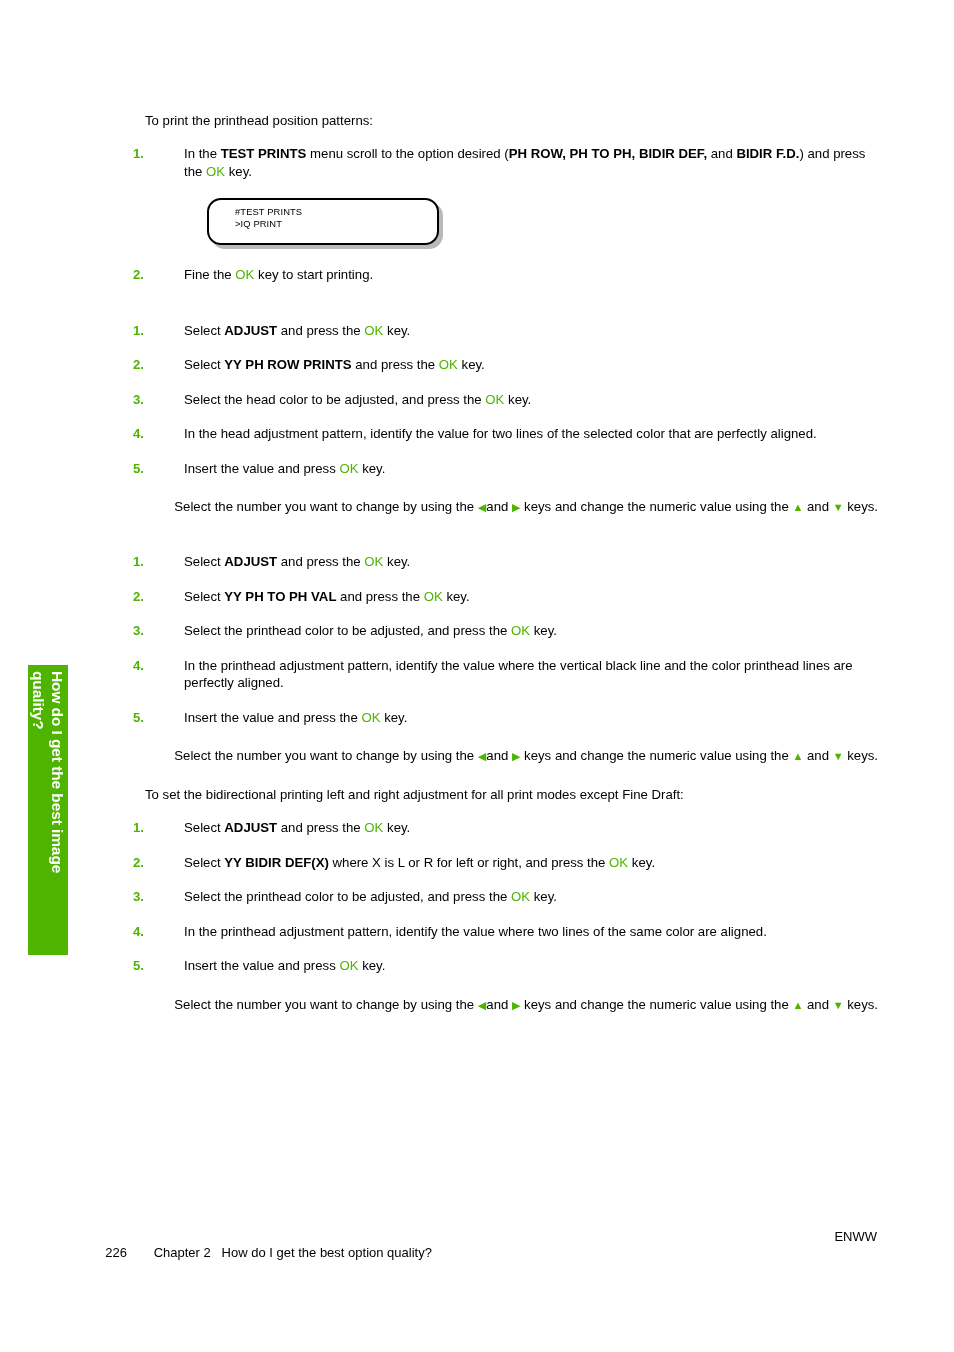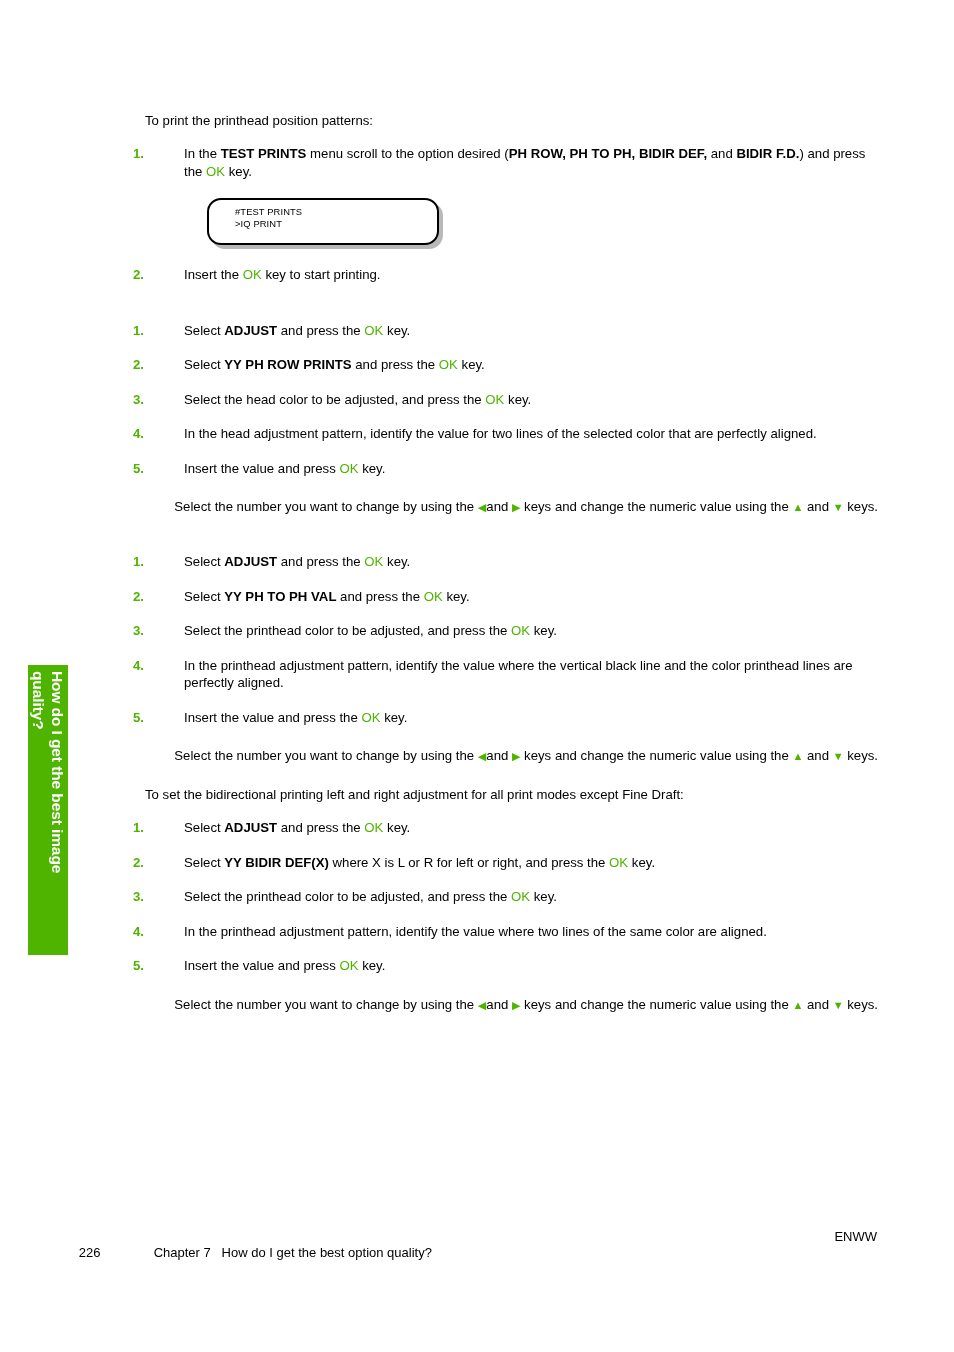--- a/index.html
+++ b/index.html
@@ -161,21 +161,21 @@
     font-size: 13px;
     line-height: 16px;
     color: #000;
   }
   .footer-left {
     position: absolute;
     left: 0;
     top: 0;
     white-space: pre;
   }
-  .footer-pageno { display: inline-block; width: 75px; }
+  .footer-pageno { display: inline-block; width: 75px; text-align: center; }
   .footer-chapter { display: inline-block; }
   .footer-right {
     position: absolute;
     right: 0;
     top: 0;
     text-align: right;
   }
 </style>
 </head>
 <body>
@@ -201,21 +201,21 @@
             <div class="lcd-box"></div>
             <div class="lcd-text">
               <span class="lcd-line">#TEST PRINTS</span>
               <span class="lcd-line">&gt;IQ PRINT</span>
             </div>
           </div>
         </li>
         <li class="gap-step"></li>
         <li>
           <span class="num">2.</span>
-          <span class="step-body"><span>Insert the </span><span class="ok">OK</span><span> key to start printing.</span></span>
+          <span class="step-body"><span>Fine the </span><span class="ok">OK</span><span> key to start printing.</span></span>
         </li>
       </ol>
       <div class="gap-sect"></div>
       <div class="gap-lead"></div>
       <ol class="steps">
         <li>
           <span class="num">1.</span>
           <span class="step-body"><span>Select </span><b>ADJUST</b><span> and press the </span><span class="ok">OK</span><span> key.</span></span>
         </li>
         <li class="gap-step"></li>
@@ -296,18 +296,18 @@
         <li>
           <span class="num">5.</span>
           <span class="step-body"><span>Insert the value and press </span><span class="ok">OK</span><span> key.</span></span>
           <span class="sub-para"><span>Select the number you want to change by using the </span><span class="arrow">◀</span><span>and </span><span class="arrow">▶</span><span> keys and change the numeric value using the </span><span class="arrow">▲</span><span> and </span><span class="arrow">▼</span><span> keys.</span></span>
         </li>
       </ol>
     </div>
 
   <div class="footer">
     <div class="footer-left">
-      <span class="footer-pageno">226</span><span class="footer-chapter">Chapter 7</span>&nbsp;&nbsp;&nbsp;<span>How do I get the best option quality?</span>
+      <span class="footer-pageno">226</span><span class="footer-chapter">Chapter 2</span>&nbsp;&nbsp;&nbsp;<span>How do I get the best option quality?</span>
     </div>
     <div class="footer-right">ENWW</div>
   </div>
 
 </div>
 
 </body></html>

